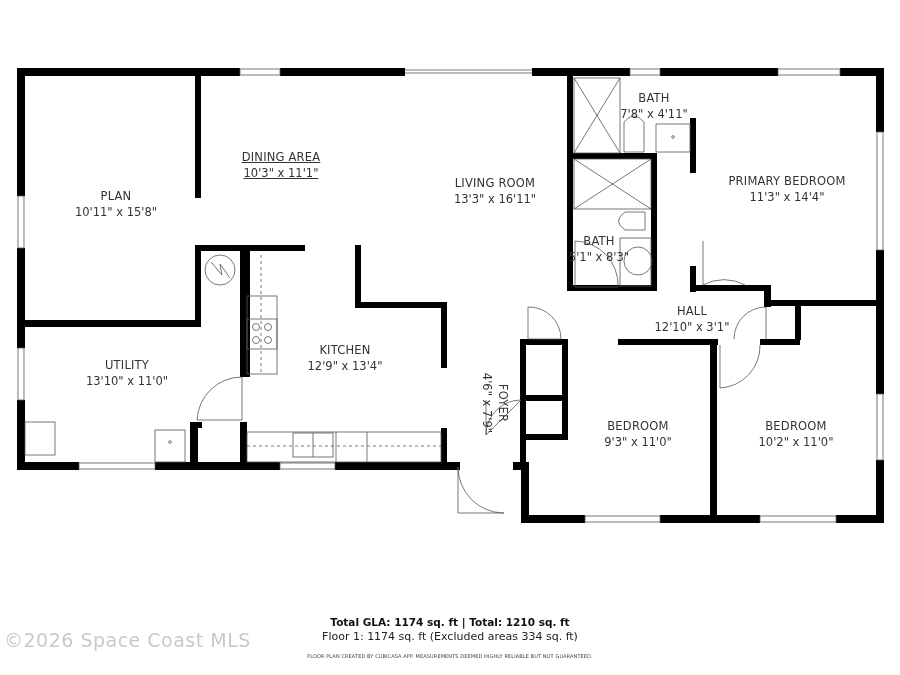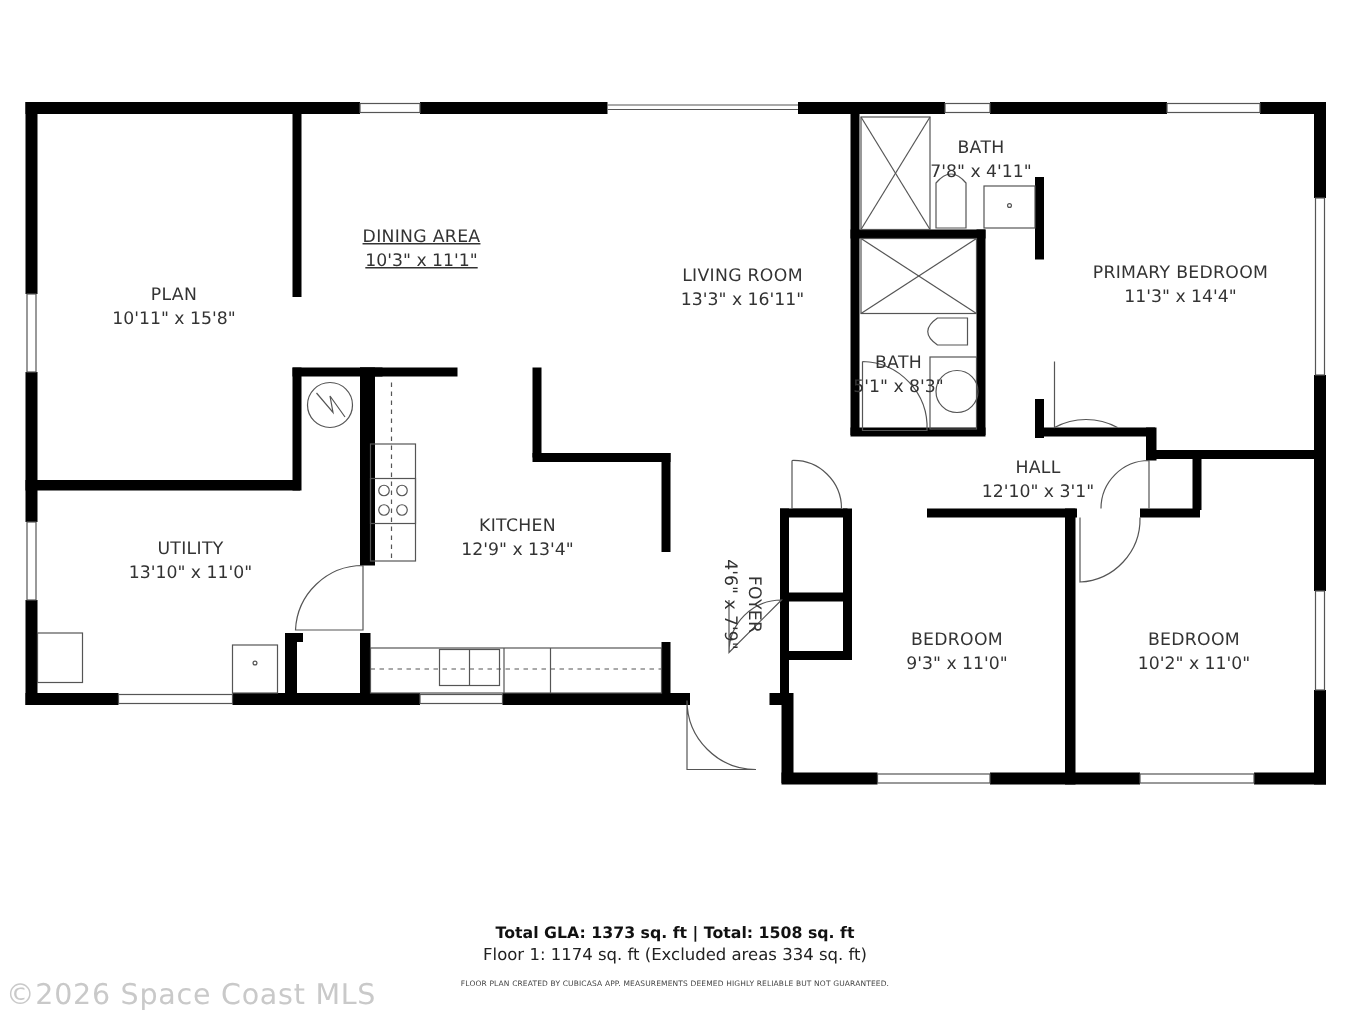--- a/index.html
+++ b/index.html
@@ -8,21 +8,21 @@
   #plan { position: absolute; left: 0; top: 0; width: 900px; height: 675px; }
   .room-label { position: absolute; text-align: center; transform: translate(-50%, -50%);
                 font-size: 11.5px; line-height: 16px; color: #333; white-space: nowrap; }
   .room-label .name { display: block; letter-spacing: 0.2px; }
   .room-label .dims { display: block; }
   .foyer { transform: translate(-50%, -50%) rotate(90deg); }
   .totals { position: absolute; top: 616px; left: 450px; transform: translateX(0); width: 300px;
             margin-left: -150px; text-align: center; font-size: 10.5px; font-weight: bold; color: #111; }
   .floor1 { position: absolute; top: 630px; left: 300px; width: 300px; text-align: center; font-size: 11px; color: #222; }
   .disclaimer { position: absolute; top: 653px; left: 290px; width: 320px; text-align: center; font-size: 5px; color: #444; letter-spacing: 0.1px; }
-  .watermark { position: absolute; left: 4px; top: 652px; font-size: 19px; color: #c9c9c9;
+  .watermark { position: absolute; left: 4px; top: 629px; font-size: 19px; color: #c9c9c9;
                font-family: "DejaVu Sans", sans-serif; font-weight: normal; letter-spacing: 0.5px; }
 </style>
 </head>
 <body>
 
 <svg id="plan" viewBox="0 0 900 675" xmlns="http://www.w3.org/2000/svg">
   <g fill="#000">
 
     <rect x="17" y="68" width="223" height="8"></rect>
     <rect x="280" y="68" width="125" height="8"></rect>
@@ -201,16 +201,16 @@
 </div>
 <div class="room-label" style="left:638px; top:434px;">
   <span class="name">BEDROOM</span>
   <span class="dims">9'3" x 11'0"</span>
 </div>
 <div class="room-label" style="left:796px; top:434px;">
   <span class="name">BEDROOM</span>
   <span class="dims">10'2" x 11'0"</span>
 </div>
 
-<div class="totals">Total GLA: 1373 sq. ft | Total: 1508 sq. ft</div>
+<div class="totals">Total GLA: 1174 sq. ft | Total: 1210 sq. ft</div>
 <div class="floor1">Floor 1: 1174 sq. ft (Excluded areas 334 sq. ft)</div>
 <div class="disclaimer">FLOOR PLAN CREATED BY CUBICASA APP. MEASUREMENTS DEEMED HIGHLY RELIABLE BUT NOT GUARANTEED.</div>
 <div class="watermark">©2026 Space Coast MLS</div>
 
 </body></html>

